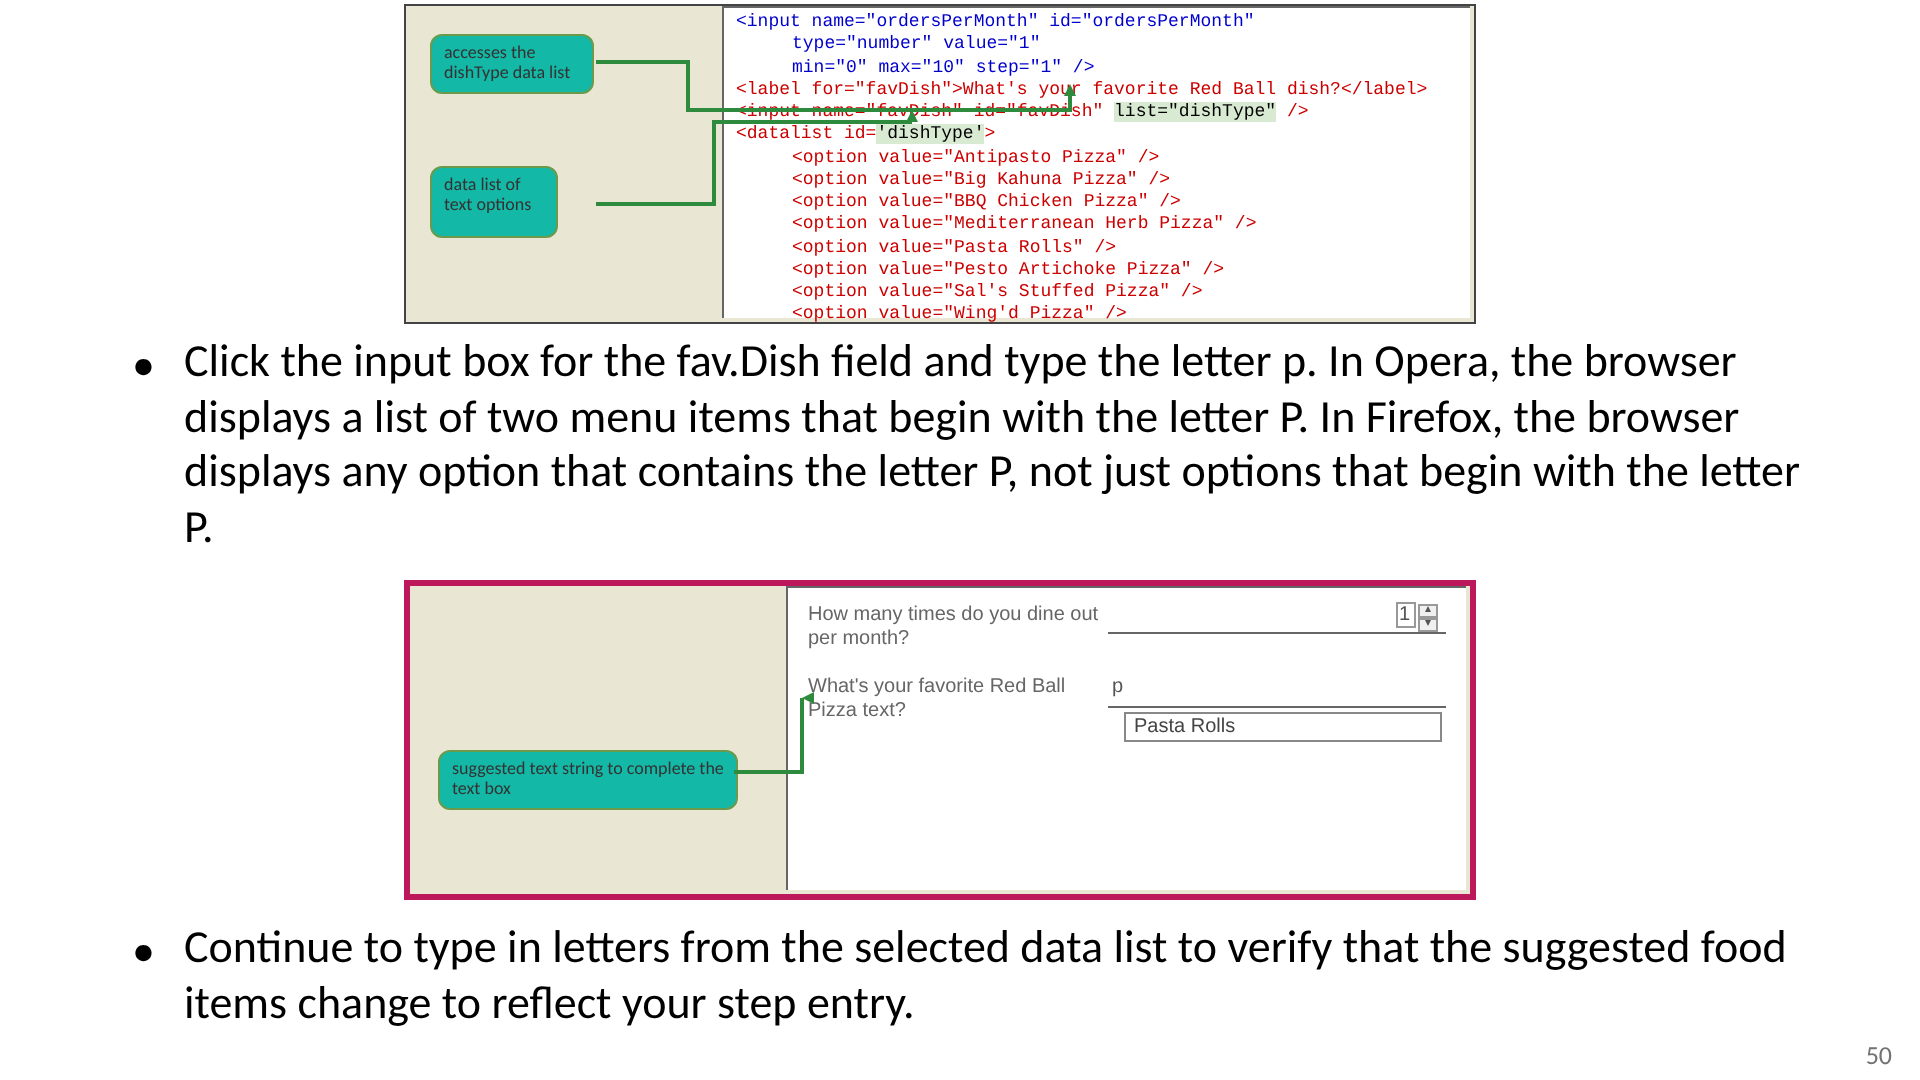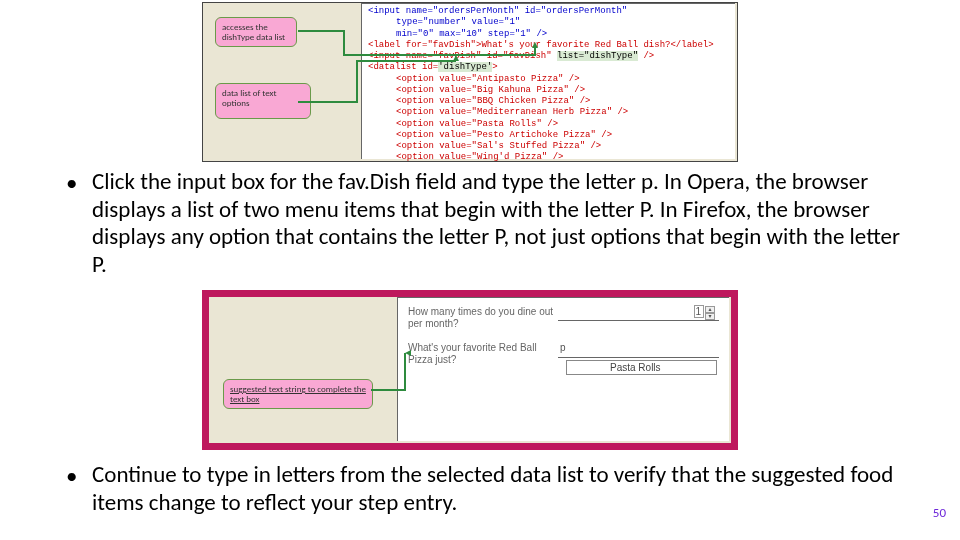--- a/index.html
+++ b/index.html
@@ -17,48 +17,48 @@
   .figure1 .arrow-a1 { left: 95px; top: 27px; width: 45px; height: 1.5px; }
   .figure1 .arrow-a2 { left: 140px; top: 27px; width: 1.5px; height: 24px; }
   .figure1 .arrow-a3 { left: 140px; top: 51px; width: 193px; height: 1.5px; }
   .figure1 .arrow-a4 { left: 331px; top: 44px; width: 1.5px; height: 8px; }
   .arrow-tip-up { width:0; height:0; border-left:3px solid transparent; border-right:3px solid transparent; border-bottom:6px solid #2e8b3e; position:absolute; }
   .figure1 .tip1 { left: 328.5px; top: 39px; }
   .figure1 .arrow-b1 { left: 95px; top: 98px; width: 60px; height: 1.5px; }
   .figure1 .arrow-b2 { left: 153px; top: 57px; width: 1.5px; height: 42px; }
   .figure1 .arrow-b3 { left: 153px; top: 57px; width: 100px; height: 1.5px; }
   .figure1 .tip2 { left: 250px; top: 52px; }
-  .callout { position: absolute; background: #f9a8d4; border: 1px solid #6a9a4a; border-radius: 6px; font-size: 9px; line-height: 1.1; padding: 4px 6px; color: #333; }
+  .callout { position: absolute; background: #14b8a6; border: 1px solid #6a9a4a; border-radius: 6px; font-size: 9px; line-height: 1.1; padding: 4px 6px; color: #333; }
   .figure1 .call1 { left: 12px; top: 14px; width: 82px; }
-  .figure1 .call2 { left: 12px; top: 80px; width: 96px; height: 36px; }
+  .figure1 .call2 { left: 12px; top: 80px; width: 64px; height: 36px; }
   
   .bullet { position: absolute; left: 66px; font-size: 23px; color: #000; line-height: 1.2; }
   .bullet .dot { position: absolute; left: 0; top: 2px; }
   .bullet .txt { margin-left: 26px; display: block; }
   .b1 { top: 168px; width: 840px; }
   .b2 { top: 461px; width: 840px; }
   
-  .figure2 { position: absolute; left: 202px; top: 290px; width: 536px; height: 160px; border: 7px solid #be185d; background: #fff; }
+  .figure2 { position: absolute; left: 202px; top: 290px; width: 536px; height: 160px; border: 3px solid #be185d; background: #fff; }
   .fig2-left { position: absolute; left: 0; top: 0; width: 178px; height: 100%; background: #eae6d4; }
   .fig2-main { position: absolute; left: 178px; top: 0; right: 0; bottom: 0; background: #eae6d4; }
   .form-box { position: absolute; left: 10px; top: 0; right: 2px; bottom: 2px; background: #fff; border-left: 1px solid #666; border-top: 1px solid #666; padding: 8px 10px; font-family: Verdana, sans-serif; font-size: 10px; color: #555; }
   .form-row { display: flex; align-items: flex-start; margin-bottom: 12px; }
   .form-label { width: 150px; line-height: 1.2; color: #666; }
   .form-input { flex: 1; height: 16px; border: none; border-bottom: 1px solid #666; background: transparent; font-size: 10px; padding: 0 2px; }
   .form-num { width: 36px; height: 16px; border: 1px solid #999; font-size: 10px; text-align: right; padding-right: 2px; position: relative; }
   .spin { display:inline-flex; flex-direction:column; margin-left:1px; vertical-align:top;}
   .spin div { width:10px; height:7px; border:1px solid #999; font-size:6px; line-height:5px; text-align:center; background:#f0f0f0;}
-  .dropdown { position: absolute; left: 168px; top: 62px; right: 12px; background: #fff; border: 1px solid #888; font-size: 10px; padding-left: 39px; }
+  .dropdown { position: absolute; left: 168px; top: 62px; right: 12px; background: #fff; border: 1px solid #888; font-size: 10px; }
   .dropdown div { padding: 1px 4px; color: #444; }
-  .figure2 .call3 { left: 14px; top: 82px; width: 150px; text-decoration: underline; }
+  .figure2 .call3 { left: 14px; top: 82px; width: 150px; }
   .figure2 .arrow-c1 { left: 162px; top: 92px; width: 35px; height: 1.5px; }
   .figure2 .arrow-c2 { left: 195px; top: 56px; width: 1.5px; height: 37px; }
   .figure2 .tip3 { left: 196px; top: 53px; transform: rotate(-90deg); }
   
-  .page-num { position: absolute; right: 14px; bottom: 20px; font-size: 13px; color: #6d28d9; }
+  .page-num { position: absolute; right: 14px; bottom: 4px; font-size: 13px; color: #737373; }
 </style>
 </head>
 <body>
 
 <div class="slide">
 
   <div class="figure1">
     <div class="fig1-left"></div>
     <div class="fig1-main">
       <div class="code-box">
@@ -107,21 +107,21 @@
         <div class="form-row">
           <div class="form-label">How many times do you dine out per month?</div>
           <div style="flex:1; text-align:right; border-bottom:1px solid #666; padding-right:4px;">
             <span class="form-num">1</span><span class="spin">
                 <div>▴</div>
                 <div>▾</div>
               </span>
           </div>
         </div>
         <div class="form-row">
-          <div class="form-label">What's your favorite Red Ball Pizza just?</div>
+          <div class="form-label">What's your favorite Red Ball Pizza text?</div>
           <div class="form-input">p</div>
         </div>
         <div class="dropdown">
           <div>Pasta Rolls</div>
         </div>
       </div>
     </div>
     <div class="callout call3">suggested text string to complete the text box</div>
     <div class="green-arrow-line arrow-c1"></div>
     <div class="green-arrow-line arrow-c2"></div>

